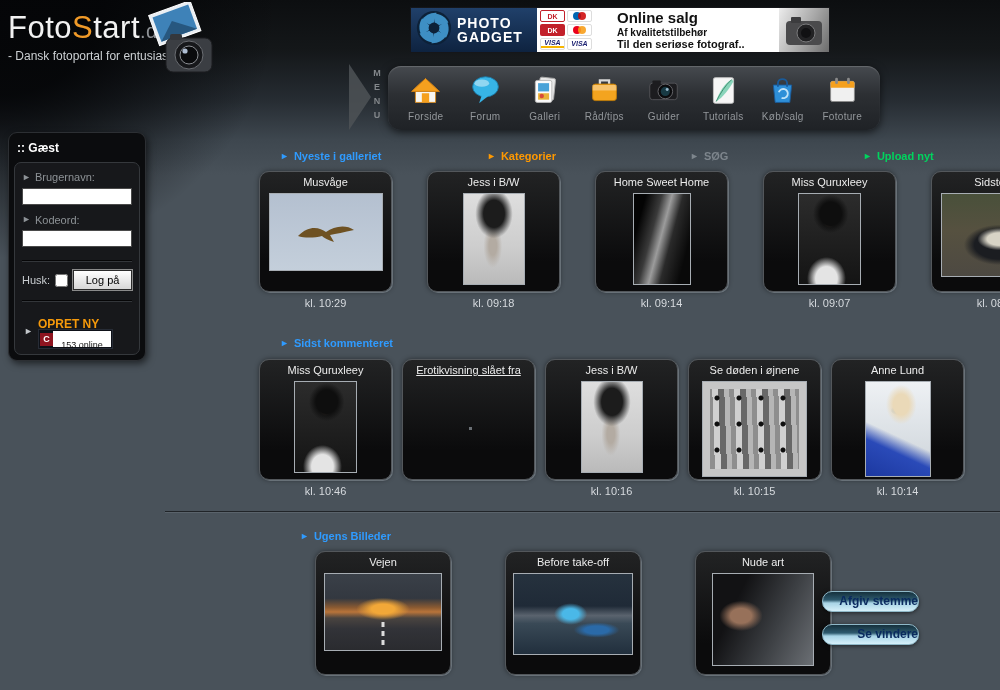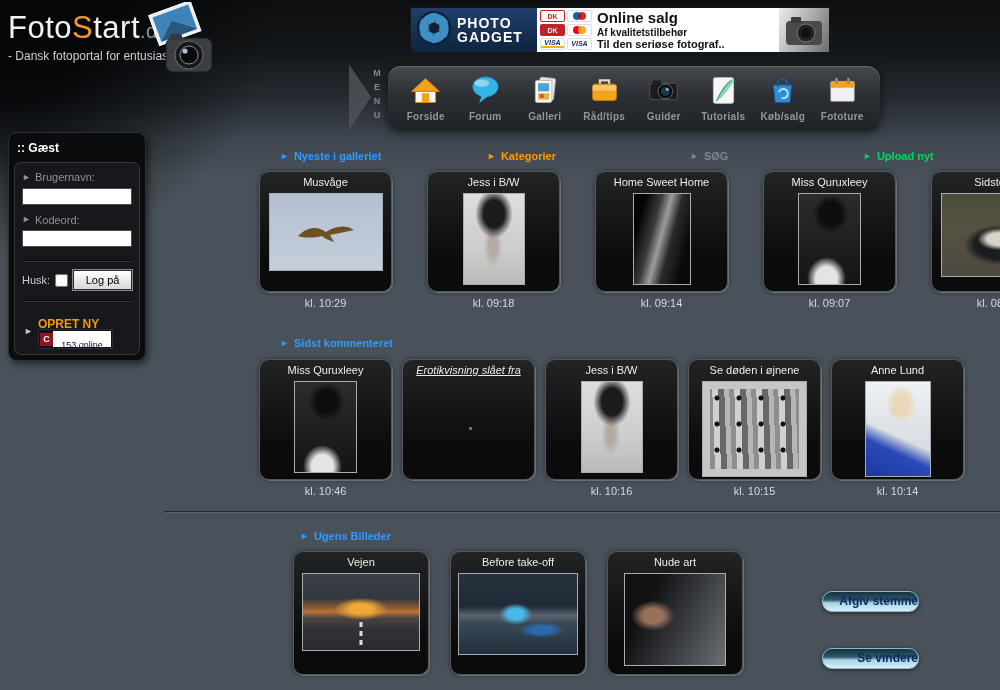--- a/index.html
+++ b/index.html
@@ -28,38 +28,38 @@
   .pay-dk-outline { background:#fff; border:1px solid #c2202a; color:#c2202a; }
   .pay-dk-solid { background:#c2202a; color:#fff; }
   .pay-circles { background:#fff; border:1px solid #ddd; position:relative; }
   .pay-circles i { width:8px; height:8px; border-radius:50%; display:inline-block; }
   .pay-maestro i.a { background:#0066b2; margin-right:-3px; }
   .pay-maestro i.b { background:#cc0000; opacity:.85; }
   .pay-mc i.a { background:#eb001b; margin-right:-3px; }
   .pay-mc i.b { background:#f79e1b; opacity:.9; }
   .pay-visa { background:#fff; border:1px solid #ddd; color:#1a1f71; font-style:italic; flex-direction:column; line-height:6px; }
   .pay-visa .band { width:100%; height:2px; background:#f7b600; }
-  .banner-text { display:flex; flex-direction:column; justify-content:center; color:#111; line-height:1.12; }
+  .banner-text { display:flex; flex-direction:column; justify-content:center; color:#111; line-height:1.12;margin-left:20px; }
   .bt1 { font-size:15px; font-weight:bold; }
   .bt2 { font-size:10px; font-weight:bold; }
   .bt3 { font-size:11px; font-weight:bold; }
   .banner-right { width:50px; background:linear-gradient(115deg,#ececec,#a8a8a8 55%,#6c6c6c); display:flex; align-items:center; justify-content:center; }
 
   
   .menu-tri { position:absolute; left:349px; top:64px; width:0; height:0; cursor:pointer;
     border-top:33px solid transparent; border-bottom:33px solid transparent; border-left:22px solid #4e5256; opacity:.85; }
   .menu-vert { position:absolute; left:372px; top:68px; writing-mode:vertical-lr; text-orientation:upright;
     font-size:9px; font-weight:bold; color:#83878b; letter-spacing:4px; }
   .nav { position:absolute; left:388px; top:66px; width:492px; height:64px; border-radius:13px;
     background:linear-gradient(180deg,#464a4f,#2c2f33 45%,#1f2226);
     box-shadow:inset 0 1px 1px rgba(255,255,255,0.18), 0 2px 8px rgba(0,0,0,0.65);
     display:flex; align-items:center; justify-content:space-around; padding:0 8px; }
   .nav-item { display:flex; flex-direction:column; align-items:center; width:57px; cursor:pointer; }
   .nav-item svg { width:33px; height:33px; }
-  .nav-label { font-size:10px; font-weight:bold; color:#93979b; letter-spacing:0.3px; margin-top:0px; white-space:nowrap; }
+  .nav-label { font-size:10px; font-weight:normal; color:#93979b; letter-spacing:0.3px; margin-top:0px; white-space:nowrap; }
 
   
   .login { position:absolute; left:8px; top:132px; width:138px; background:#0b0c0e; border:1px solid #2c2f33;
     border-radius:9px; padding:5px; box-shadow:2px 3px 7px rgba(0,0,0,0.55); }
   .login-header { color:#fff; font-weight:bold; font-size:12px; padding:3px 3px 7px; }
   .login-inner { background:#17181b; border:1px solid #35383c; border-radius:7px; padding:8px 7px 6px; }
   .f-label { color:#8d9296; font-size:11px; margin-bottom:3px; display:flex; gap:4px; align-items:center; }
   .txt { width:100%; height:17px; border:1px solid #4a4a4a; background:#fff; margin-bottom:9px; font-size:11px; padding:0 3px; }
   .hdiv { border:0; border-top:1px solid #060607; border-bottom:1px solid #33363a; margin:4px 0 8px; }
   .husk-row { display:flex; align-items:center; gap:5px; color:#c9cdd1; font-size:11px; margin-bottom:10px; }
@@ -82,30 +82,30 @@
   .h-categories { left:487px; top:150px; color:#ff9900; }
   .h-search { left:690px; top:150px; color:#7e868d; }
   .h-upload { left:863px; top:150px; color:#00d45e; }
   .h-commented { left:280px; top:337px; color:#2f9bff; }
   .h-week { left:300px; top:530px; color:#2f9bff; }
 
   
   .row { position:absolute; display:flex; gap:10px; }
   .row1 { left:259px; top:171px;gap:35px; }
   .row2 { left:259px; top:359px; }
-  .row3 { left:293px; top:551px; gap:21px; }
+  .row3 { left:315px; top:551px; gap:54px; }
   .cell { width:133px; }
   .row3 .cell { width:136px; }
   .card { height:121px; border-radius:10px; position:relative; cursor:pointer;
     background:linear-gradient(180deg,#222324,#0b0b0c 75%);
     border:1px solid #53575b;
     box-shadow:1px 1px 0 rgba(190,200,210,0.35), 0 0 5px rgba(0,0,0,0.45); }
   .row3 .card { height:124px; }
   .card-title { text-align:center; color:#ececec; font-size:11px; padding-top:4px; white-space:nowrap; overflow:hidden; }
-  .t-erotik { font-style:italic; text-decoration:underline; }
+  .t-erotik { text-decoration:underline; }
   .thumb { margin:5px auto 0; border:1px solid #a7adb3; position:relative; }
   .card-time { text-align:center; color:#d6dade; font-size:11px; margin-top:5px; height:13px; }
 
   .ph-musvage { width:114px; height:78px; background:linear-gradient(180deg,#b4c0d0,#c4cfdb); }
   .ph-jess { width:62px; height:92px; background:
     radial-gradient(ellipse 26px 34px at 50% 22%, #1c1c1c 40%, rgba(28,28,28,0) 72%),
     radial-gradient(ellipse 13px 30px at 48% 58%, #b3aba2 30%, rgba(179,171,162,0) 72%),
     linear-gradient(180deg,#dedede 0%,#cdcdcd 60%,#bababa 100%); }
   .ph-home { width:58px; height:92px; background:
     linear-gradient(105deg,#040404 15%,#3a3a3a 35%,#9c9c9c 48%,#2a2a2a 62%,#090909 85%); }
@@ -146,21 +146,21 @@
   
   .main-divider { position:absolute; left:165px; top:511px; width:835px; height:2px;
     background:linear-gradient(180deg,#202428 0 1px, #5a636b 1px 2px); }
 
   
   .vote-btn { position:absolute; left:822px; width:97px; height:21px; border-radius:10px; cursor:pointer;
     border:1px solid #8fb8c8; font-family:inherit; font-weight:bold; font-size:12px; color:#0a2a5e;
     background:linear-gradient(180deg,#15303c 0%,#2e5a6e 42%,#a8d4e6 58%,#d6f0fa 100%);
     text-align:right; line-height:19px; box-shadow:0 1px 4px rgba(0,0,0,0.55); }
   .btn-vote { top:591px; }
-  .btn-winners { top:648px; }
+  .btn-winners { top:624px; }
 </style>
 </head>
 <body>
 
 <div class="page">
   <div class="left-shade"></div>
 
   <div class="logo">
     <div class="logo-text"><span>Foto</span><span class="logo-s">S</span><span>tart</span><span class="logo-tld">.dk</span></div>
     <div class="tagline">- Dansk fotoportal for entusiaster</div>

